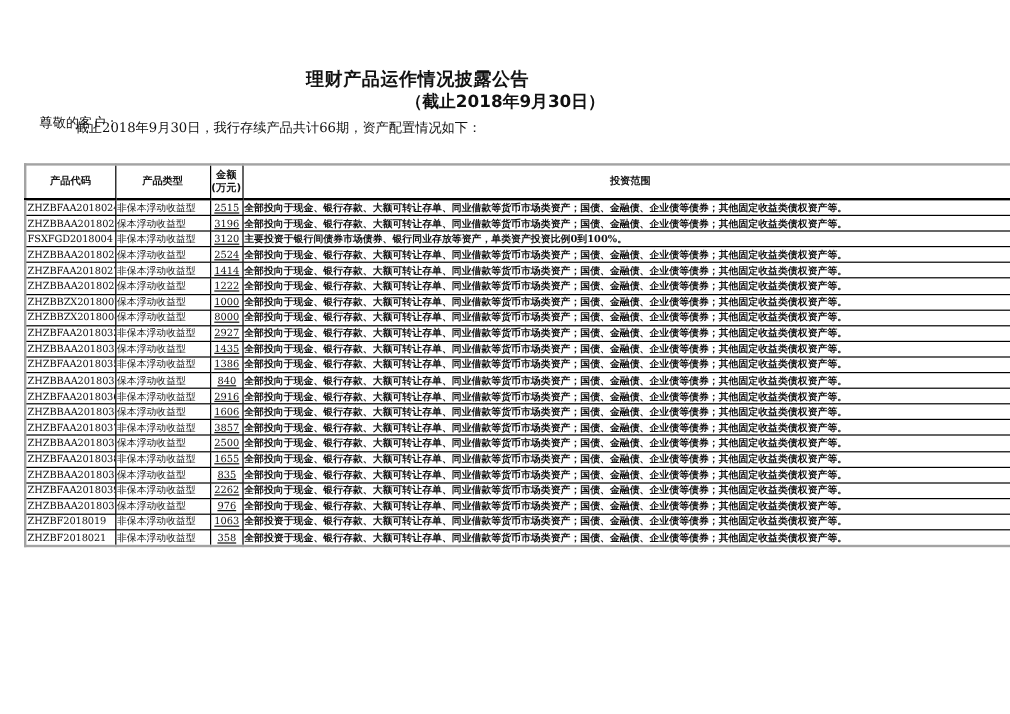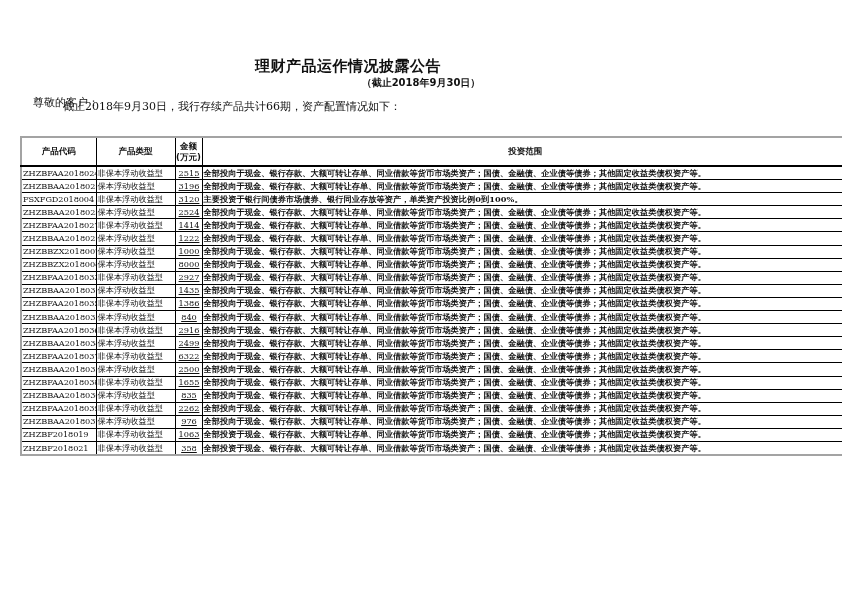--- a/index.html
+++ b/index.html
@@ -8,21 +8,21 @@
     font-family: "DejaVu Serif", "Liberation Serif", serif; color: #111;
   }
   .title {
     position: absolute; left: 0; width: 696px; top: 57px;
     text-align: center; font-family: "DejaVu Sans", "Liberation Sans", sans-serif;
     font-weight: bold; font-size: 15px; letter-spacing: 0.5px;
   }
   .subtitle {
     position: absolute; left: 0; width: 842px; top: 76px;
     text-align: center; font-family: "DejaVu Sans", "Liberation Sans", sans-serif;
-    font-weight: bold; font-size: 10px;
+    font-weight: bold; font-size: 14px;
   }
   .greeting {
     position: absolute; left: 33px; top: 95px; font-size: 11px;
   }
   .intro {
     position: absolute; left: 63px; top: 99px; font-size: 11px;
   }
   table.main {
     position: absolute; left: 20px; top: 136px; width: 830px;
     border-collapse: collapse; table-layout: fixed;
@@ -148,27 +148,27 @@
       </tr>
       <tr>
         <td class="code">ZHZBFAA2018036</td>
         <td class="type">非保本浮动收益型</td>
         <td class="amount">2916</td>
         <td class="scope">全部投向于现金、银行存款、大额可转让存单、同业借款等货币市场类资产；国债、金融债、企业债等债券；其他固定收益类债权资产等。</td>
       </tr>
       <tr>
         <td class="code">ZHZBBAA2018034</td>
         <td class="type">保本浮动收益型</td>
-        <td class="amount">2499</td>
+        <td class="amount">1606</td>
         <td class="scope">全部投向于现金、银行存款、大额可转让存单、同业借款等货币市场类资产；国债、金融债、企业债等债券；其他固定收益类债权资产等。</td>
       </tr>
       <tr>
         <td class="code">ZHZBFAA2018037</td>
         <td class="type">非保本浮动收益型</td>
-        <td class="amount">6322</td>
+        <td class="amount">3857</td>
         <td class="scope">全部投向于现金、银行存款、大额可转让存单、同业借款等货币市场类资产；国债、金融债、企业债等债券；其他固定收益类债权资产等。</td>
       </tr>
       <tr>
         <td class="code">ZHZBBAA2018035</td>
         <td class="type">保本浮动收益型</td>
         <td class="amount">2500</td>
         <td class="scope">全部投向于现金、银行存款、大额可转让存单、同业借款等货币市场类资产；国债、金融债、企业债等债券；其他固定收益类债权资产等。</td>
       </tr>
       <tr>
         <td class="code">ZHZBFAA2018038</td>

